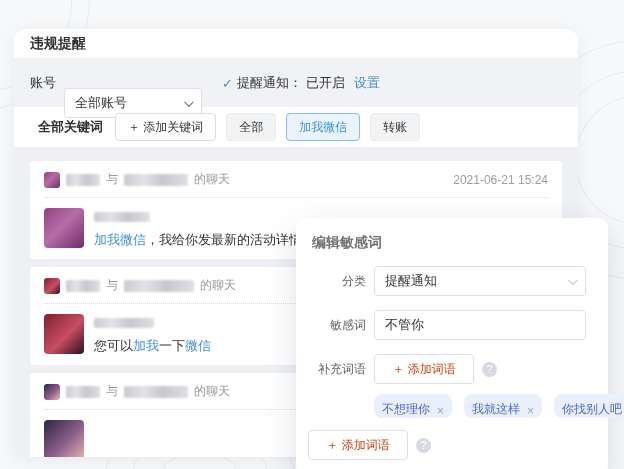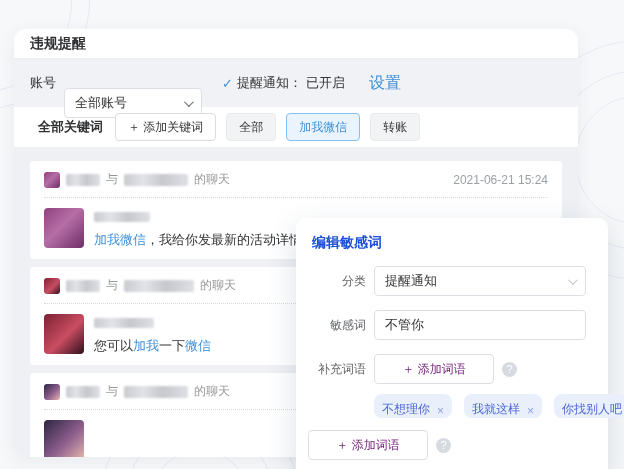--- a/index.html
+++ b/index.html
@@ -23,21 +23,21 @@
   .account-row { height:48px; background:#f1f2f6; display:flex; align-items:center;
     padding:0 16px; gap:8px; font-size:13px; }
   .select-box { width:138px; height:30px; background:#fff; border:1px solid #dcdfe6;
     border-radius:4px; display:flex; align-items:center; padding:0 10px; cursor:pointer;margin-top:40px; }
   .select-box .val { flex:1; font-size:13px; color:#333; }
   .chev { width:7px; height:7px; border-right:1.5px solid #606266; border-bottom:1.5px solid #606266;
     transform:rotate(45deg) translateY(-2px); display:inline-block; }
   .chev.light { border-color:#c0c4cc; }
   .check { color:#3d8fd8; font-size:13px; margin-left:12px; }
   .notify-label, .notify-status { color:#333; font-size:13px; }
-  .link { color:#3d8fd8; font-size:16px; cursor:pointer; margin-left:16px; }
+  .link { color:#3d8fd8; font-size:13px; cursor:pointer; margin-left:1px; }
 
   .keyword-row { height:40px; background:#fff; display:flex; align-items:center;
     padding:0 24px; gap:10px; }
   .kw-label { font-size:13px; font-weight:bold; color:#303133; margin-right:2px; }
   .btn { height:28px; border-radius:4px; font-size:12px; display:inline-flex;
     align-items:center; justify-content:center; padding:0 12px; cursor:pointer; }
   .btn.outline { background:#fff; border:1px solid #d9dce1; color:#333; }
   .tab { background:#f2f3f5; border:1px solid #e9eaec; color:#333; }
   .tab.active { background:#e9f4ff; border:1px solid #85bff2; color:#3d8fd8; }
 
@@ -58,28 +58,28 @@
   .msg-row { display:flex; gap:10px; margin-top:10px; }
   .msg-text { font-size:13px; color:#333; margin-top:5px; line-height:18px; }
   .kw { color:#3d8fd8; }
   .view-link { position:absolute; right:14px; bottom:10px; font-size:13px;
     color:#3d8fd8; cursor:pointer; }
 
   
   .modal { position:absolute; left:296px; top:218px; width:312px; background:#fff;
     border-radius:10px; z-index:3; padding:14px 12px 12px;
     box-shadow:0 10px 30px rgba(40,60,100,.16); }
-  .modal-title { font-size:14px; font-weight:bold; color:#1d4ed8; margin:2px 4px 14px; }
+  .modal-title { font-size:14px; font-weight:bold; color:#737373; margin:2px 4px 14px; }
   .frow { display:flex; align-items:center; margin-bottom:14px; }
   .flabel { width:58px; text-align:right; font-size:12px; color:#606266; margin-right:8px;
     flex:0 0 auto; }
   .control { height:30px; border:1px solid #dcdfe6; border-radius:4px; background:#fff;
     display:flex; align-items:center; padding:0 10px; font-size:13px; color:#333; }
   .control.wide { width:212px; justify-content:space-between; }
-  .add-btn { width:120px; justify-content:center; font-size:12px; color:#701a75; cursor:pointer; }
+  .add-btn { width:100px; justify-content:center; font-size:12px; color:#c2410c; cursor:pointer; }
   .help { width:15px; height:15px; border-radius:50%; background:#d7dae0; color:#fff;
     font-size:11px; display:inline-flex; align-items:center; justify-content:center;
     margin-left:8px; }
   .tags-row { display:flex; gap:12px; margin:-4px 0 12px 66px; }
   .tag { background:#eaeffc; color:#4a66d8; font-size:12px; height:24px; border-radius:8px;
     display:inline-flex; align-items:flex-end; padding:0 8px; white-space:nowrap; }
   .tag .x { color:#93a3e2; margin-left:7px; font-size:12px; cursor:pointer; }
 </style>
 </head>
 <body>

